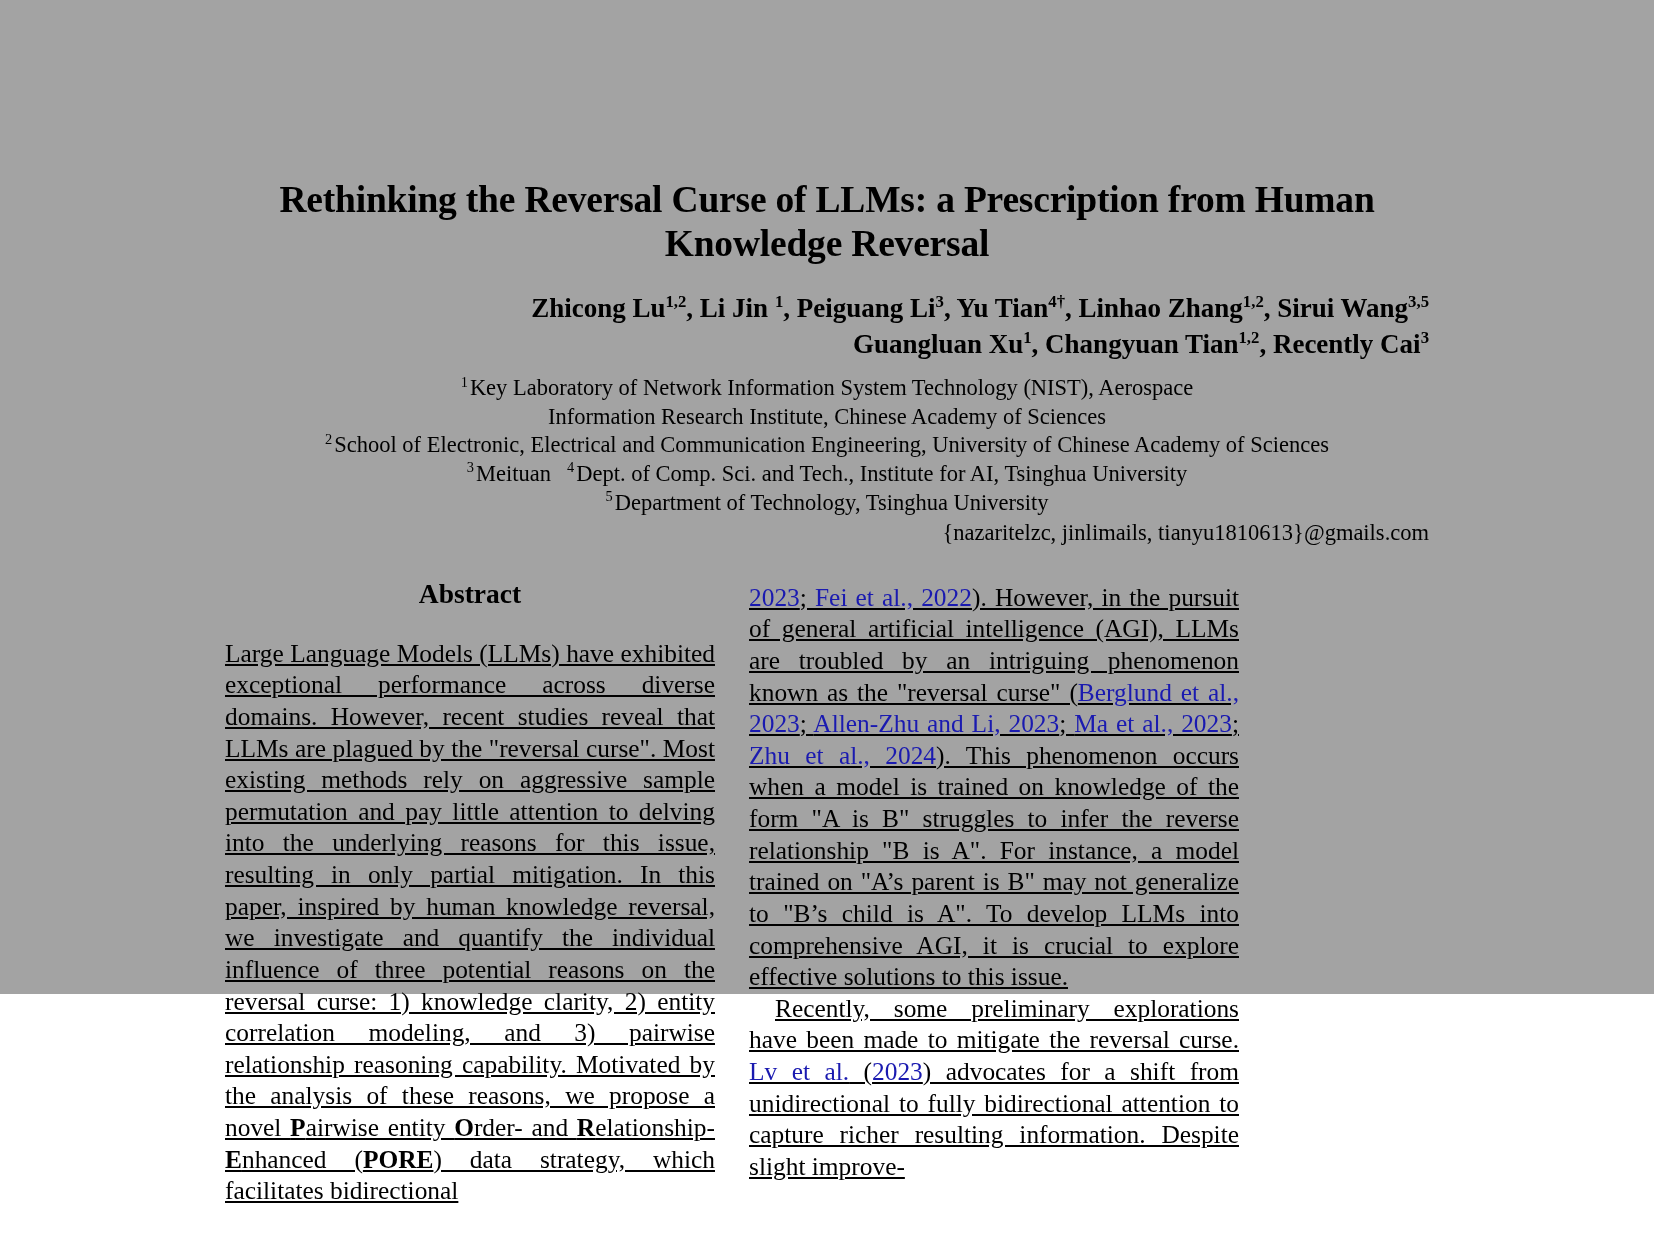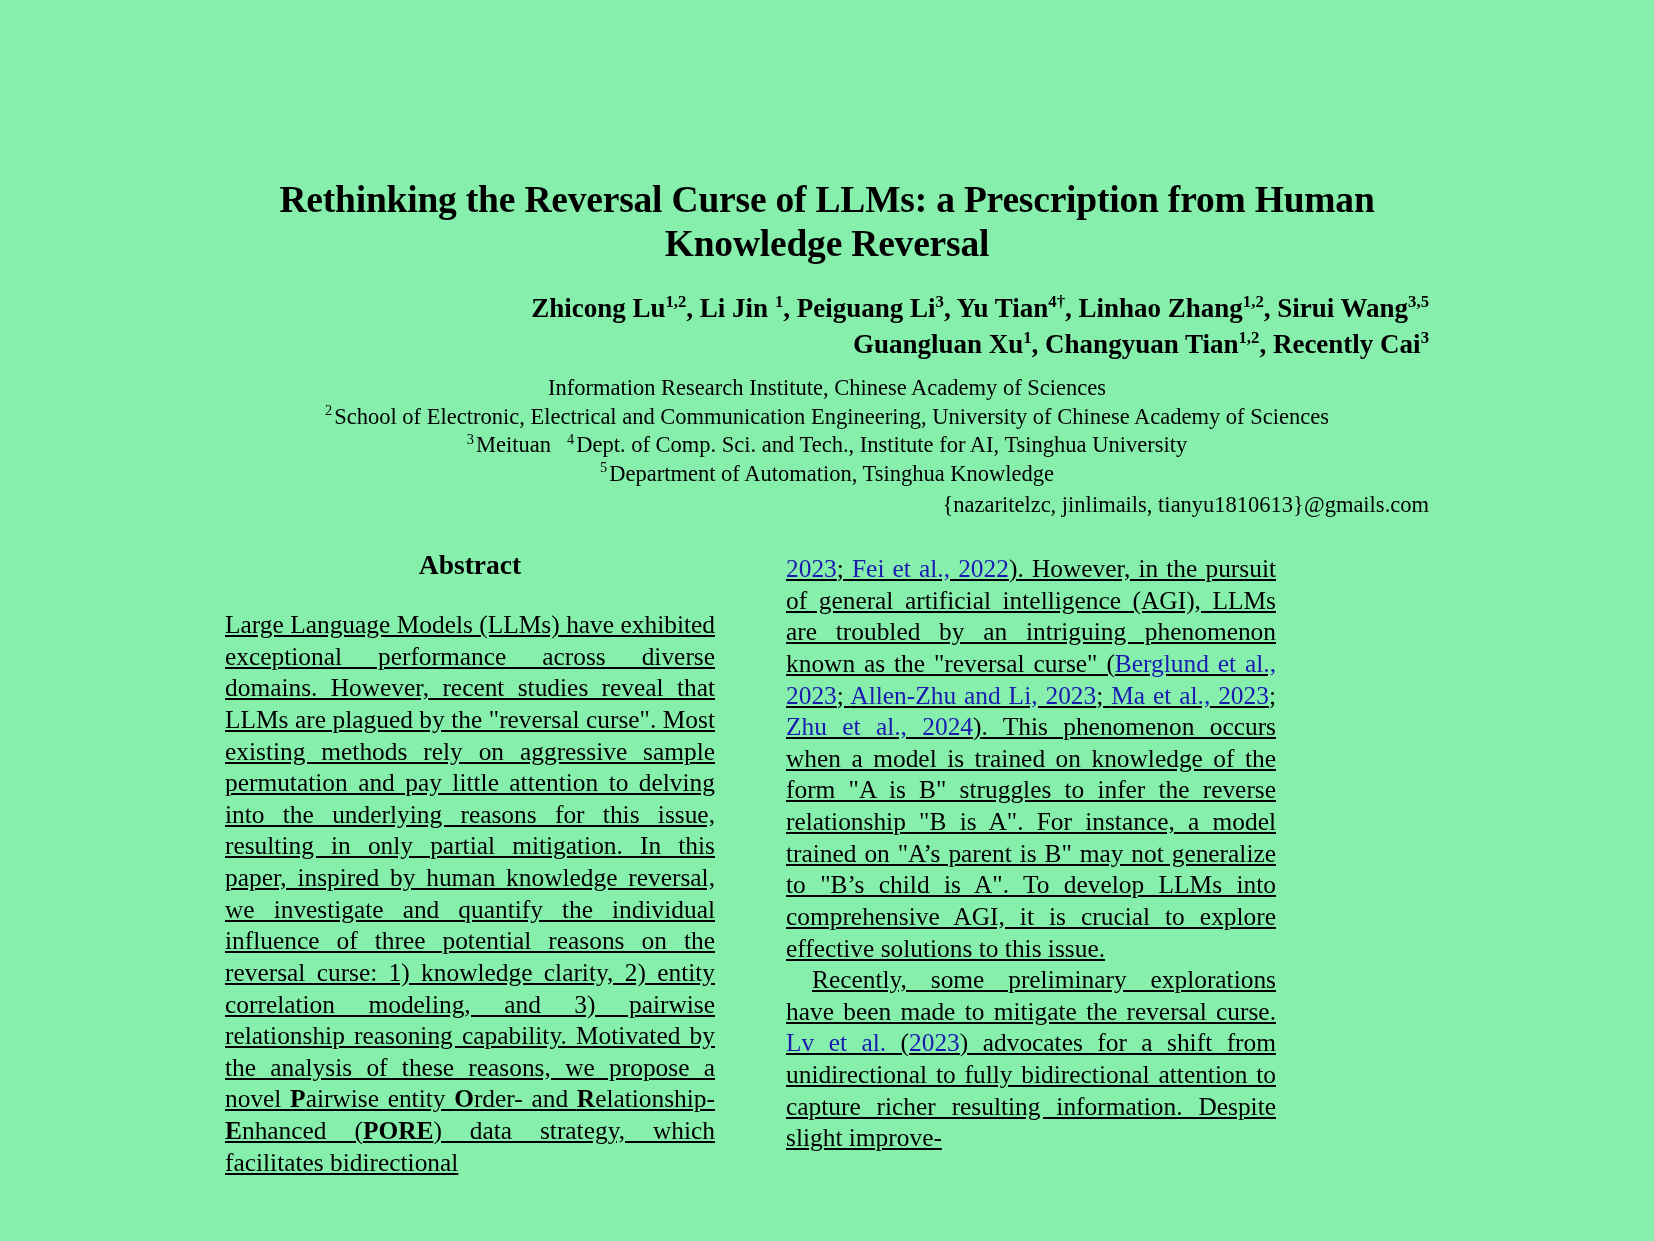--- a/index.html
+++ b/index.html
@@ -12,22 +12,22 @@
     height: 1241px;
     overflow: hidden;
     font-family: "Liberation Serif", "DejaVu Serif", serif;
     color: #000000;
     -webkit-font-smoothing: antialiased;
   }
 
   .page {
     position: relative;
     width: 1654px;
-    height: 1241px;
-    background: #86efac;
+    height: 994px;
+    background: #a3a3a3;
     box-sizing: border-box;
     padding: 0 225px;
   }
 
   
   .title-block {
     padding-top: 178px;
   }
   .paper-title {
     font-size: 37.5px;
@@ -70,21 +70,21 @@
     margin-top: 2px;
     text-align: right;
     font-size: 22.5px;
     line-height: 1.27;
   }
 
   
   .columns {
     display: flex;
     margin-top: 30px;
-    gap: 71px;
+    gap: 34px;
   }
   .col {
     width: 490px;
     flex: 0 0 490px;
   }
 
   .abstract-heading {
     text-align: center;
     font-size: 27.5px;
     font-weight: bold;
@@ -129,30 +129,33 @@
       <div>
         <span>Zhicong Lu</span><sup>1,2</sup>, <span>Li Jin</span> <sup>1</sup>, <span>Peiguang Li</span><sup>3</sup>, <span>Yu Tian</span><sup>4†</sup>, <span>Linhao Zhang</span><sup>1,2</sup>, <span>Sirui Wang</span><sup>3,5</sup>
       </div>
       <div>
         <span>Guangluan Xu</span><sup>1</sup>, <span>Changyuan Tian</span><sup>1,2</sup>, <span>Recently Cai</span><sup>3</sup>
       </div>
     </div>
 
     <div class="affiliations">
       <div class="affil-line">
+        <sup>1</sup><span>Key Laboratory of Network Information System Technology (NIST), Aerospace</span>
+      </div>
+      <div class="affil-line">
         <span>Information Research Institute, Chinese Academy of Sciences</span>
       </div>
       <div class="affil-line">
         <sup>2</sup><span>School of Electronic, Electrical and Communication Engineering, University of Chinese Academy of Sciences</span>
       </div>
       <div class="affil-line">
         <sup>3</sup><span>Meituan</span><span class="affil-gap"></span><sup>4</sup><span>Dept. of Comp. Sci. and Tech., Institute for AI, Tsinghua University</span>
       </div>
       <div class="affil-line">
-        <sup>5</sup><span>Department of Automation, Tsinghua Knowledge</span>
+        <sup>5</sup><span>Department of Technology, Tsinghua University</span>
       </div>
     </div>
 
     <div class="email-line">{nazaritelzc, jinlimails, tianyu1810613}@gmails.com</div>
 
   </div>
 
   <div class="columns">
 
     <div class="col col-left">

